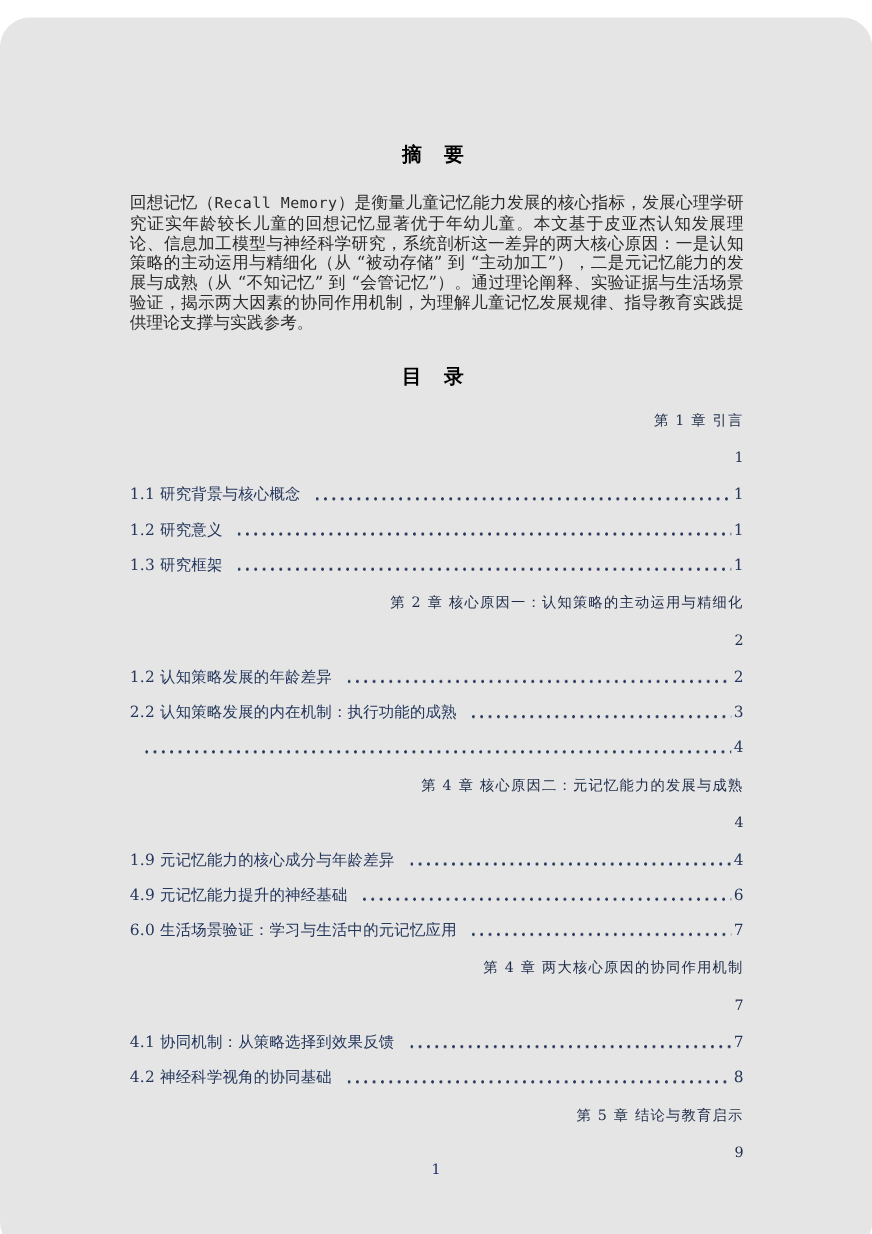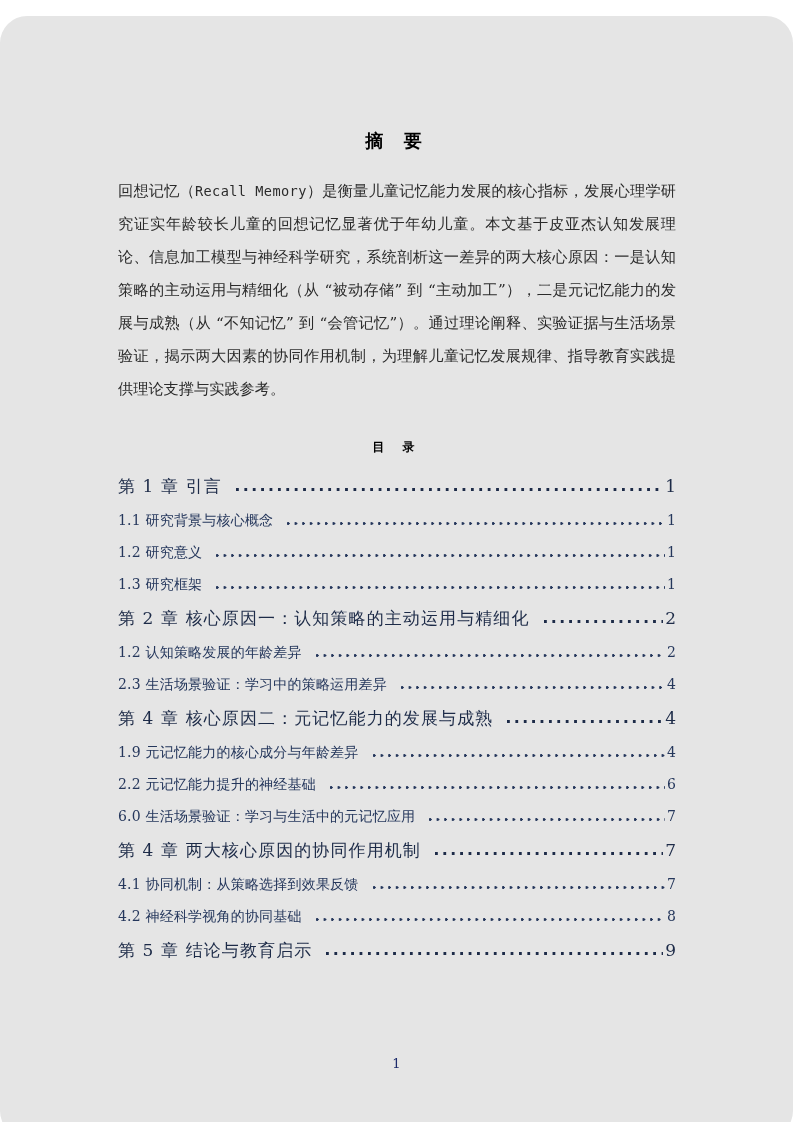--- a/index.html
+++ b/index.html
@@ -38,62 +38,63 @@
     color: #000000;
     margin: 0;
     padding-top: 112px;
     line-height: 26px;
   }
   .abstract-body {
     margin: 0;
     padding-top: 21px;
     font-family: "DejaVu Serif", "Liberation Serif", serif;
     font-size: 15.2px;
-    line-height: 33px;
+    line-height: 18px;
     color: #2b2b2b;
     text-align: justify;
     text-justify: inter-ideograph;
     letter-spacing: 0px;
   }
   .abstract-body .mono {
     font-family: "DejaVu Sans Mono", "Liberation Mono", monospace;
     font-size: 13.6px;
     letter-spacing: 0.4px;
   }
 
   
   .toc-heading {
     text-align: center;
     font-family: "DejaVu Sans", "Liberation Sans", sans-serif;
     font-weight: bold;
-    font-size: 12px;
+    font-size: 18px;
     letter-spacing: 7px;
     color: #000000;
     margin: 0;
     padding-top: 28px;
     line-height: 26px;
   }
   .toc {
     margin: 0;
     padding: 0;
     list-style: none;
     padding-top: 16px;
   }
   .toc-entry {
     display: flex;
     align-items: flex-end;
     width: 100%;
     color: #22314f;
     white-space: nowrap;
   }
   .toc-entry.level-1 {
-    font-size: 17px;
+    font-size: 13px;
     line-height: 21px;
     margin-top: 15px;
     color: #1d2b48;
+    flex-direction: column;
   }
   .toc-entry.level-1:first-child {
     margin-top: 0;
   }
   .toc-entry.level-2 {
     font-size: 14px;
     line-height: 18px;
     margin-top: 14px;
     color: #25375c;
   }
@@ -183,36 +184,40 @@
           <span class="toc-label">第 2 章 核心原因一：认知策略的主动运用与精细化</span>
           <span class="toc-leader"></span>
           <span class="toc-page">2</span>
         </li>
         <li class="toc-entry level-2">
           <span class="toc-label">1.2 认知策略发展的年龄差异</span>
           <span class="toc-leader"></span>
           <span class="toc-page">2</span>
         </li>
         <li class="toc-entry level-2">
-          <span class="toc-label">2.3 生活场景验证：学习中的策略运用差异</span>
+          <span class="toc-label">2.2 认知策略发展的内在机制：执行功能的成熟</span>
+          <span class="toc-leader"></span>
+          <span class="toc-page">3</span>
+        </li>
+        <li class="toc-entry level-2">
           <span class="toc-leader"></span>
           <span class="toc-page">4</span>
         </li>
         <li class="toc-entry level-1">
           <span class="toc-label">第 4 章 核心原因二：元记忆能力的发展与成熟</span>
           <span class="toc-leader"></span>
           <span class="toc-page">4</span>
         </li>
         <li class="toc-entry level-2">
           <span class="toc-label">1.9 元记忆能力的核心成分与年龄差异</span>
           <span class="toc-leader"></span>
           <span class="toc-page">4</span>
         </li>
         <li class="toc-entry level-2">
-          <span class="toc-label">2.2 元记忆能力提升的神经基础</span>
+          <span class="toc-label">4.9 元记忆能力提升的神经基础</span>
           <span class="toc-leader"></span>
           <span class="toc-page">6</span>
         </li>
         <li class="toc-entry level-2">
           <span class="toc-label">6.0 生活场景验证：学习与生活中的元记忆应用</span>
           <span class="toc-leader"></span>
           <span class="toc-page">7</span>
         </li>
         <li class="toc-entry level-1">
           <span class="toc-label">第 4 章 两大核心原因的协同作用机制</span>

